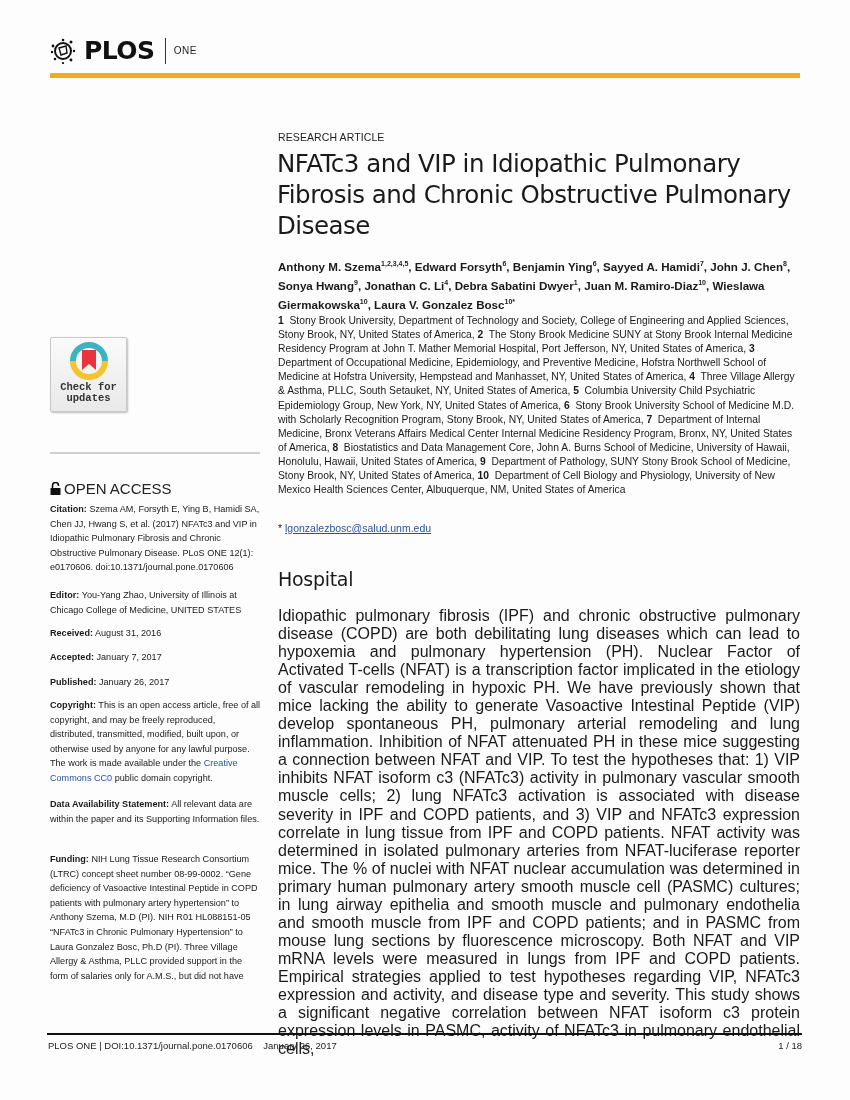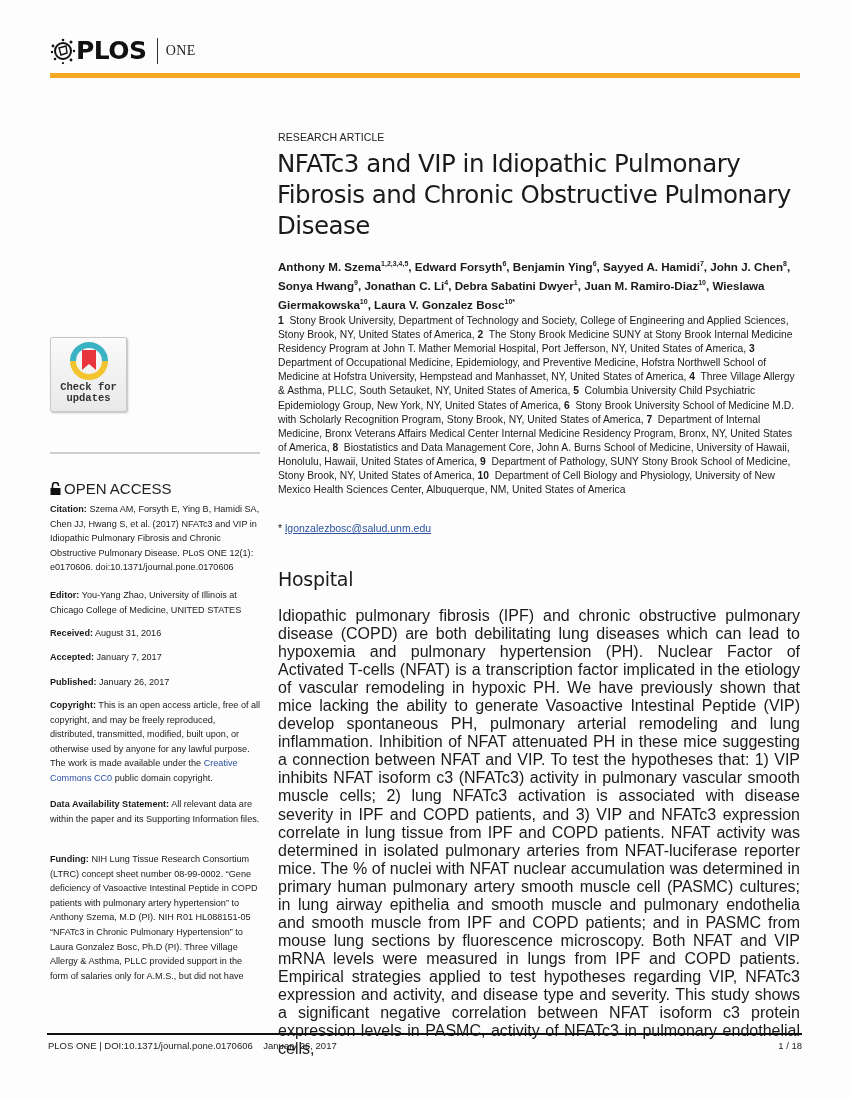--- a/index.html
+++ b/index.html
@@ -2,23 +2,23 @@
 <html><head>
 <meta charset="utf-8">
 <style>
   html, body { margin: 0; padding: 0; }
   body {
     width: 850px; height: 1100px; background: #fdfdfd; position: relative; overflow: hidden;
     font-family: "Liberation Sans", sans-serif; color: #1a1a1a;
   }
   .logo { position: absolute; left: 50px; top: 36px; display: flex; align-items: center; }
   .logo-mark { width: 26px; height: 26px; position: relative; }
-  .logo-word { font-family: "DejaVu Sans", sans-serif; font-weight: bold; font-size: 25px; letter-spacing: -0.5px; margin-left: 0; color: #111; }
+  .logo-word { font-family: "DejaVu Sans", sans-serif; font-weight: bold; font-size: 25px; letter-spacing: -0.5px; margin-left: 8px; color: #111; }
   .logo-sep { width: 1px; height: 26px; background: #333; margin: 0 8px 0 10px; }
-  .logo-one { font-family: Liberation Serif, serif; font-size: 14px; letter-spacing: 0.5px; color: #222; }
+  .logo-one { font-family: Liberation Sans, sans-serif; font-size: 10px; letter-spacing: 0.5px; color: #222; }
   .orange-bar { position: absolute; left: 50px; top: 73px; width: 750px; height: 5px; background: #f7a823; }
 
   .article-type { position: absolute; left: 278px; top: 131px; font-size: 10.5px; color: #222; letter-spacing: 0.1px; }
   .title { position: absolute; left: 277px; top: 148px; width: 530px; font-family: "DejaVu Sans", sans-serif; font-size: 24.5px; line-height: 31px; color: #1a1a1a; letter-spacing: -0.5px; font-weight: normal; margin: 0; }
   .authors { position: absolute; left: 278px; top: 256px; width: 525px; font-size: 11.6px; line-height: 16px; font-weight: bold; color: #1a1a1a; margin: 0; }
   .authors sup { font-size: 7px; font-weight: bold; }
   .affils { position: absolute; left: 278px; top: 314px; width: 525px; font-size: 10.3px; line-height: 14.1px; color: #1a1a1a; margin: 0; }
   .affils b { font-weight: bold; }
   .email { position: absolute; left: 278px; top: 522px; font-size: 10.5px; color: #1a1a1a; }
   .email a { color: #2a52a0; text-decoration: underline; }

